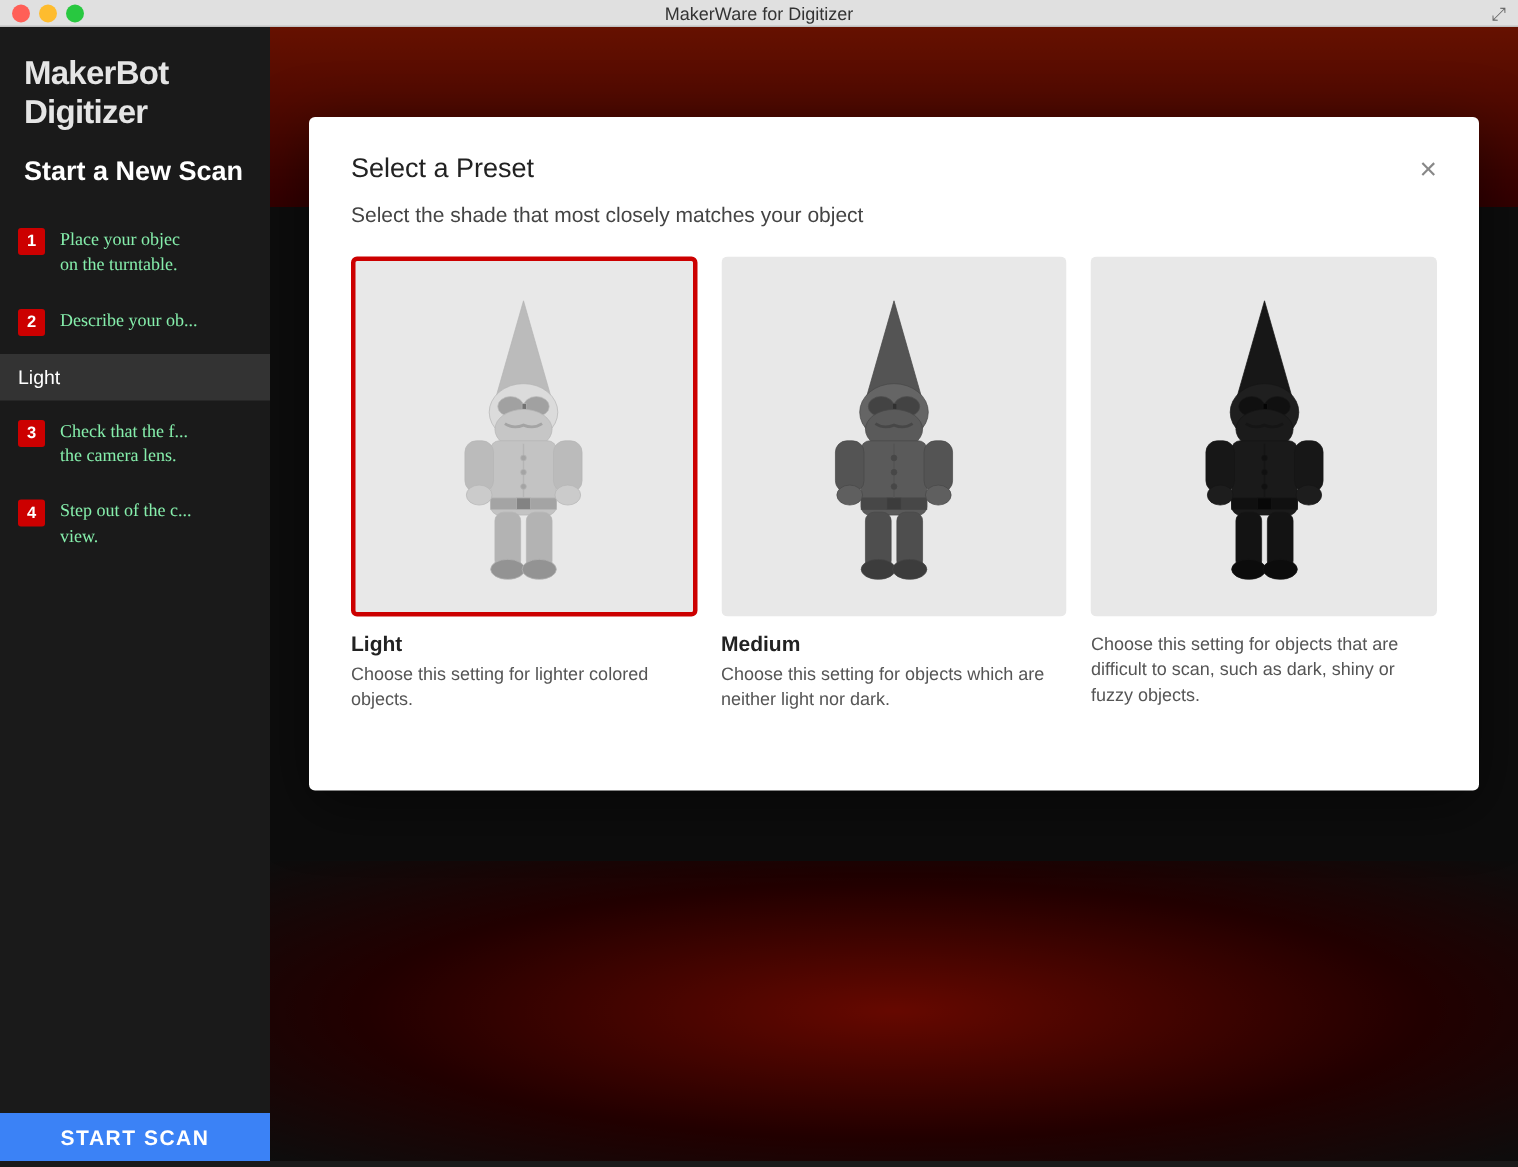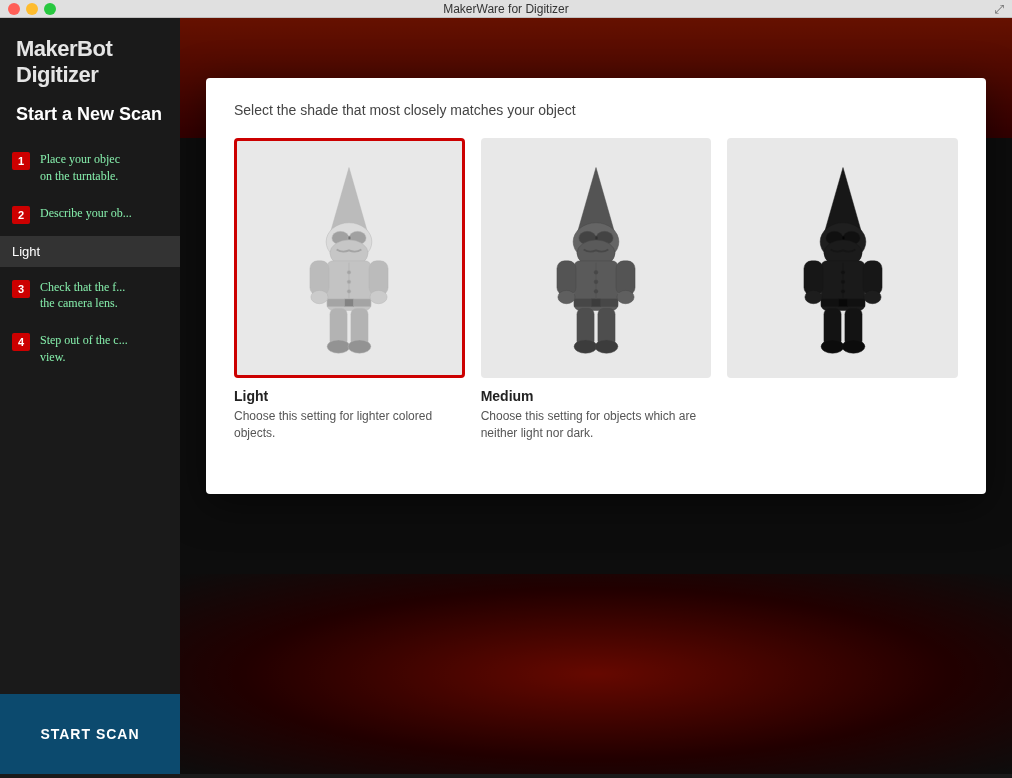--- a/index.html
+++ b/index.html
@@ -121,27 +121,27 @@
     .step-dropdown {
       background: #333;
       color: #fff;
       font-size: 13px;
       padding: 8px 12px;
       margin: 2px 0;
       cursor: pointer;
     }
 
     .sidebar-start-btn {
-      background: #0c4a6e;
+      background: #3b82f6;
       color: #fff;
       font-size: 14px;
       font-weight: bold;
       letter-spacing: 1px;
       text-align: center;
-      padding: 32px;
+      padding: 8px;
       cursor: pointer;
       margin: auto 0 0 0;
     }
 
     
     .bg-area {
       flex: 1;
       height: 100%;
       background: #1a1a1a;
       position: relative;
@@ -337,20 +337,24 @@
     <div class="sidebar-start-btn">START SCAN</div>
   </div>
 
   <div class="bg-area">
     <div class="bg-top-red"></div>
     <div class="bg-bottom-red"></div>
 
     <div class="modal-overlay">
       <div class="modal">
 
+        <div class="modal-header">
+          <h2 class="modal-title">Select a Preset</h2>
+          <button class="modal-close">×</button>
+        </div>
 
         <p class="modal-subtitle">Select the shade that most closely matches your object</p>
 
         <div class="presets-row">
 
           <div class="preset-card selected">
             <div class="preset-image-area">
               <svg class="gnome-svg gnome-light" viewBox="0 0 130 210" xmlns="http://www.w3.org/2000/svg">
 
                 <g fill="#c8c8c8" stroke="#aaa" stroke-width="0.5">
@@ -450,20 +454,21 @@
                   <path d="M52 96 Q58 100 65 97 Q72 100 78 96" stroke="#444" stroke-width="2" fill="none"></path>
                   <line x1="65" y1="110" x2="65" y2="148" stroke="#444" stroke-width="1"></line>
                   <circle cx="65" cy="120" r="2" fill="#3a3a3a"></circle>
                   <circle cx="65" cy="130" r="2" fill="#3a3a3a"></circle>
                   <circle cx="65" cy="140" r="2" fill="#3a3a3a"></circle>
                   <ellipse cx="34" cy="146" rx="9" ry="7" fill="#555"></ellipse>
                   <ellipse cx="96" cy="146" rx="9" ry="7" fill="#555"></ellipse>
                 </g>
               </svg>
             </div>
+            <div class="preset-desc">Choose this setting for objects that are difficult to scan, such as dark, shiny or fuzzy objects.</div>
           </div>
 
         </div>
 
       </div>
     </div>
   </div>
 
 </div>
 

